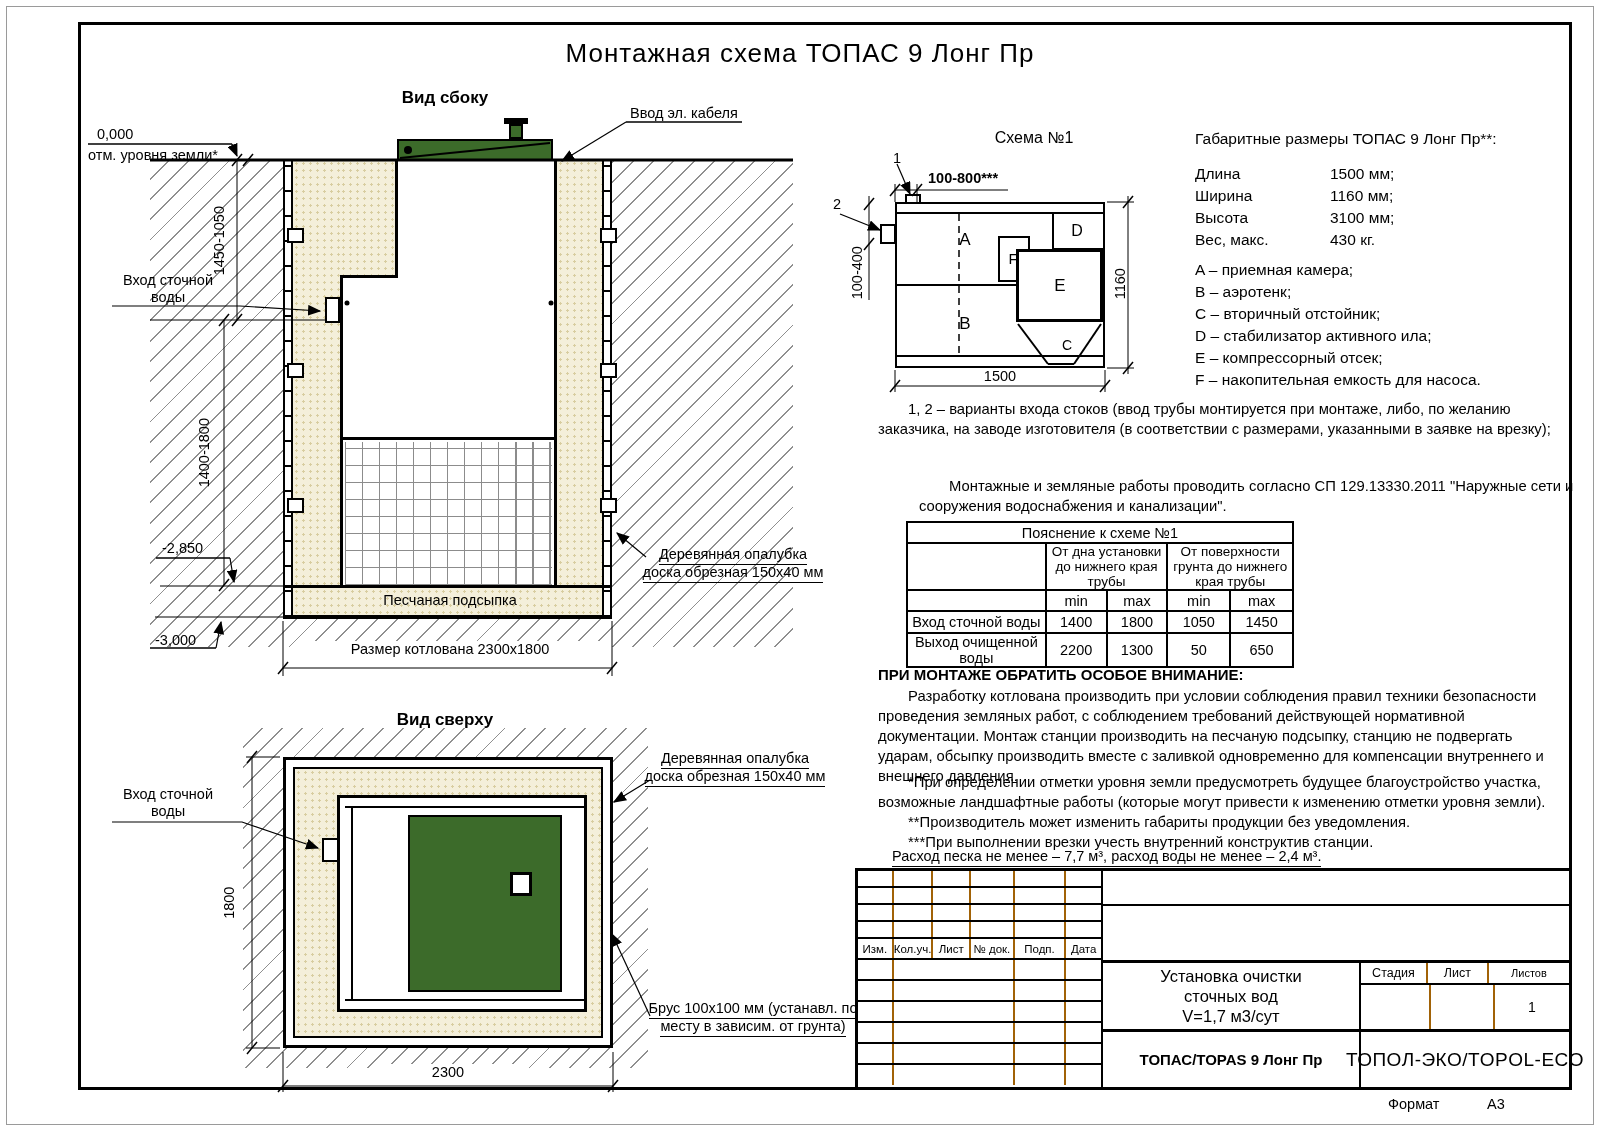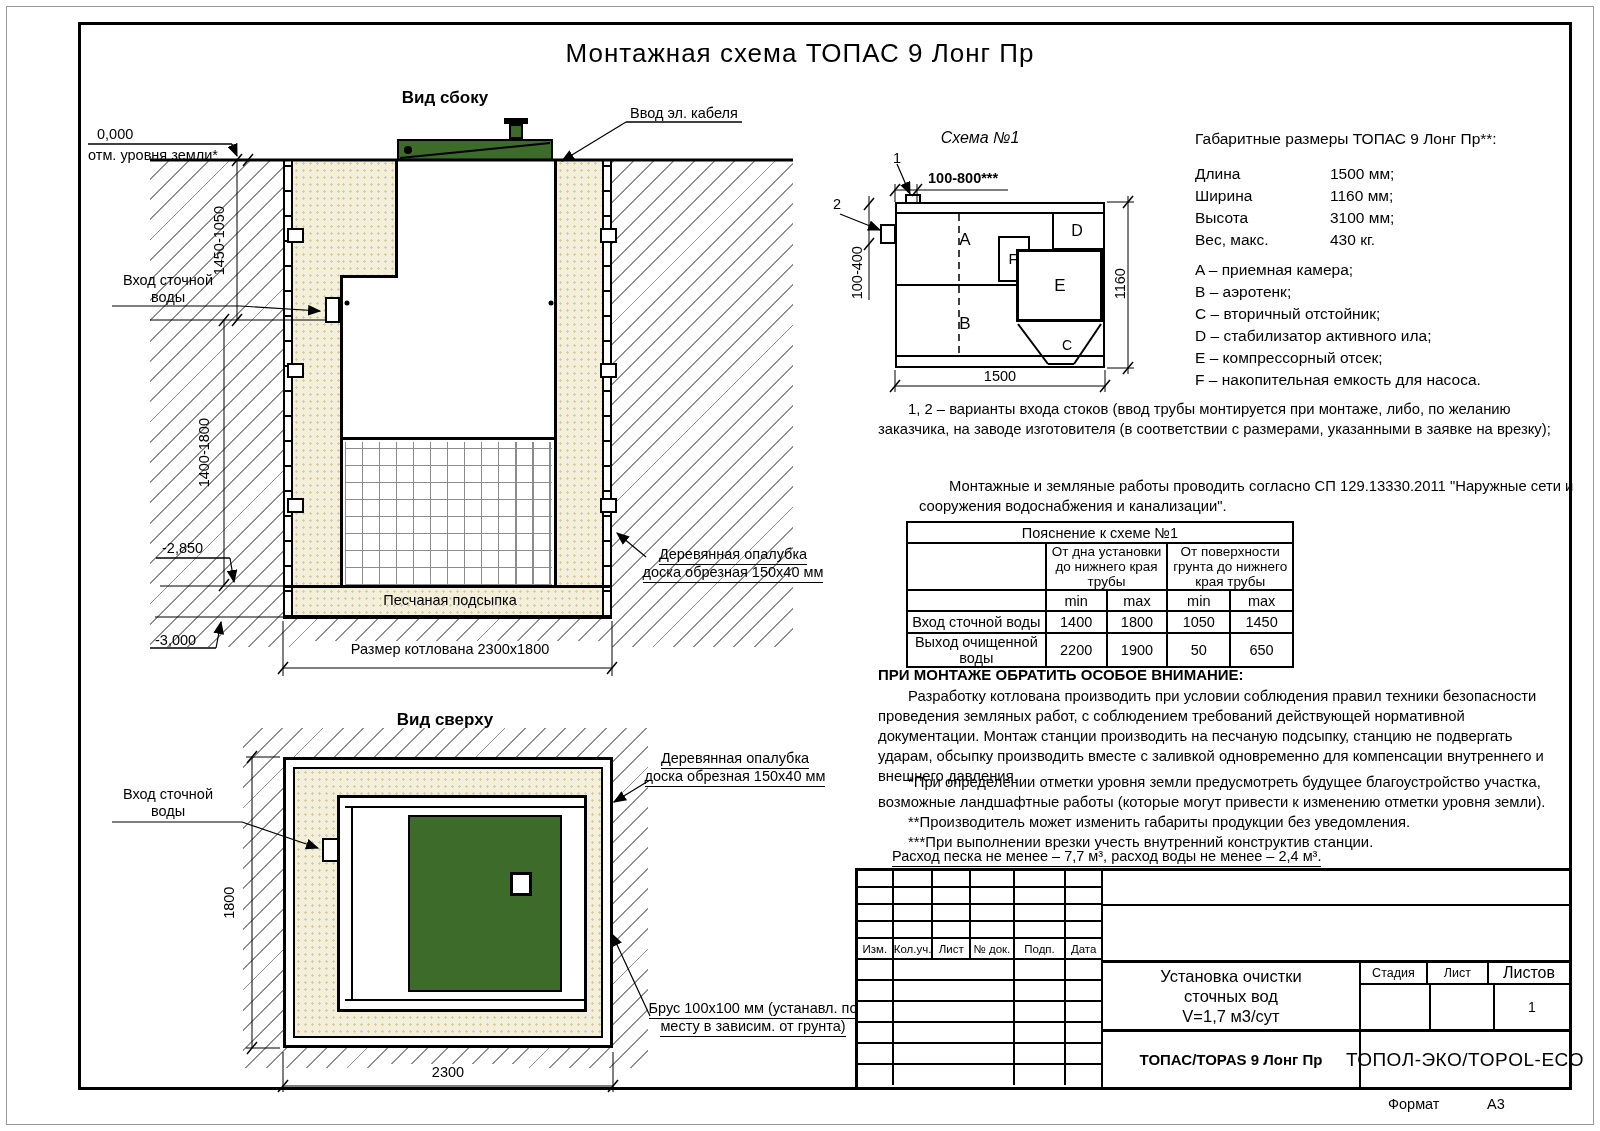--- a/index.html
+++ b/index.html
@@ -22,21 +22,21 @@
   .blk{background:#000;}
   .cleat{position:absolute;box-sizing:border-box;width:17px;height:15px;background:#fff;border:2px solid #000;z-index:20;}
   .green{background:var(--green);}
   .para{position:absolute;box-sizing:border-box;font-size:14.8px;line-height:20px;z-index:40;}
   .para p{margin:0;text-indent:30px;}
   .xtable{position:absolute;border-collapse:collapse;z-index:40;background:#fff;}
   .xtable td{border:2px solid #000;font-size:14.5px;text-align:center;padding:0 2px;vertical-align:middle;}
   .tb{position:absolute;box-sizing:border-box;border:3px solid #000;background:#fff;z-index:45;}
   .tb *{box-sizing:border-box;}
   .tbrow{display:flex;border-bottom:2px solid #000;}
-  .tbcell{border-right:2px solid #000000;height:100%;font-size:11.5px;display:flex;align-items:center;justify-content:center;}
+  .tbcell{border-right:2px solid #a16207;height:100%;font-size:11.5px;display:flex;align-items:center;justify-content:center;}
   .tbcell:last-child{border-right:none;}
   .z10{z-index:10;} .z15{z-index:15;} .z20{z-index:20;}
   svg.ov{position:absolute;left:0;top:0;z-index:30;pointer-events:none;}
 </style>
 </head>
 <body>
 
 <div class="page">
 
   <div class="abs" style="left:6px;top:6px;width:1588px;height:1119px;border:1px solid #9a9a9a;"></div>
@@ -114,21 +114,21 @@
   <div class="lbl ctr" style="left:640px;top:768px;width:190px;">
     <span class="u">доска обрезная 150х40 мм</span>
   </div>
   <div class="lbl ctr" style="left:648px;top:1000px;width:210px;">
     <span class="u">Брус 100х100 мм (устанавл. по</span>
   </div>
   <div class="lbl ctr" style="left:655px;top:1018px;width:196px;">
     <span class="u">месту в зависим. от грунта)</span>
   </div>
 
-  <div class="lbl ctr" style="left:910px;top:128px;width:140px;font-size:16px;font-style:italic;">Схема №1</div>
+  <div class="lbl ctr" style="left:964px;top:128px;width:140px;font-size:16px;">Схема №1</div>
 
   <div class="abs wbg z15" style="left:895px;top:202px;width:210px;height:166px;border:2px solid #000;"></div>
   <div class="abs blk z20" style="left:895px;top:212px;width:210px;height:2px;"></div>
   <div class="abs blk z20" style="left:895px;top:355px;width:210px;height:2px;"></div>
   <div class="abs blk z20" style="left:897px;top:284px;width:120px;height:2px;"></div>
   <div class="abs z20" style="left:1052px;top:214px;width:51px;height:36px;border-left:2px solid #000;border-bottom:2px solid #000;"></div>
   <div class="abs wbg z20" style="left:998px;top:236px;width:32px;height:46px;border:2px solid #000;"></div>
   <div class="abs wbg z20" style="left:1016px;top:249px;width:87px;height:73px;border:3px solid #000;"></div>
   <div class="abs wbg z20" style="left:905px;top:194px;width:16px;height:10px;border:2px solid #000;"></div>
   <div class="abs wbg z20" style="left:880px;top:224px;width:16px;height:20px;border:2px solid #000;"></div>
@@ -191,21 +191,21 @@
     <tr style="height:22px;">
       <td>Вход сточной воды</td>
       <td>1400</td>
       <td>1800</td>
       <td>1050</td>
       <td>1450</td>
     </tr>
     <tr style="height:22px;">
       <td>Выход очищенной воды</td>
       <td>2200</td>
-      <td>1900</td>
+      <td>1300</td>
       <td>50</td>
       <td>650</td>
     </tr>
   </tbody>
     </table>
 
   <div class="lbl" style="left:878px;top:666px;font-weight:bold;font-size:15px;">ПРИ МОНТАЖЕ ОБРАТИТЬ ОСОБОЕ ВНИМАНИЕ:</div>
   <div class="para" style="left:878px;top:686px;width:678px;">
     <p>Разработку котлована производить при условии соблюдения правил техники безопасности проведения земляных работ, с соблюдением требований действующей нормативной документации. Монтаж станции производить на песчаную подсыпку, станцию не подвергать ударам, обсыпку производить вместе с заливкой одновременно для компенсации внутреннего и внешнего давления.</p>
   </div>
@@ -304,21 +304,21 @@
       <div class="abs" style="left:0;top:35px;width:466px;height:57px;border-bottom:3px solid #000;"></div>
       <div class="abs" style="left:0;top:92px;width:258px;height:66px;border-right:2px solid #000;text-align:center;font-size:16.5px;line-height:20px;padding-top:3px;">
         <div>Установка очистки</div>
         <div>сточных вод</div>
         <div>V=1,7 м3/сут</div>
       </div>
       <div class="abs" style="left:258px;top:92px;width:208px;height:66px;">
         <div class="tbrow" style="height:22px;">
           <div class="tbcell" style="width:70px;font-size:12.5px;">Стадия</div>
           <div class="tbcell" style="width:64px;font-size:12.5px;">Лист</div>
-          <div class="tbcell" style="width:84px;font-size:16px;text-align:right;">Листов</div>
+          <div class="tbcell" style="width:84px;font-size:11px;text-align:right;">Листов</div>
         </div>
         <div class="tbrow" style="height:44px;border-bottom:none;">
           <div class="tbcell" style="width:70px;"></div>
           <div class="tbcell" style="width:64px;"></div>
           <div class="tbcell" style="width:74px;font-size:14px;">1</div>
         </div>
       </div>
       <div class="abs" style="left:0;top:158px;width:258px;height:58px;border-top:3px solid #000;border-right:2px solid #000;display:flex;align-items:center;justify-content:center;">
         <span style="font-weight:bold;font-size:15px;">ТОПАС/TOPAS 9 Лонг Пр</span>
       </div>

